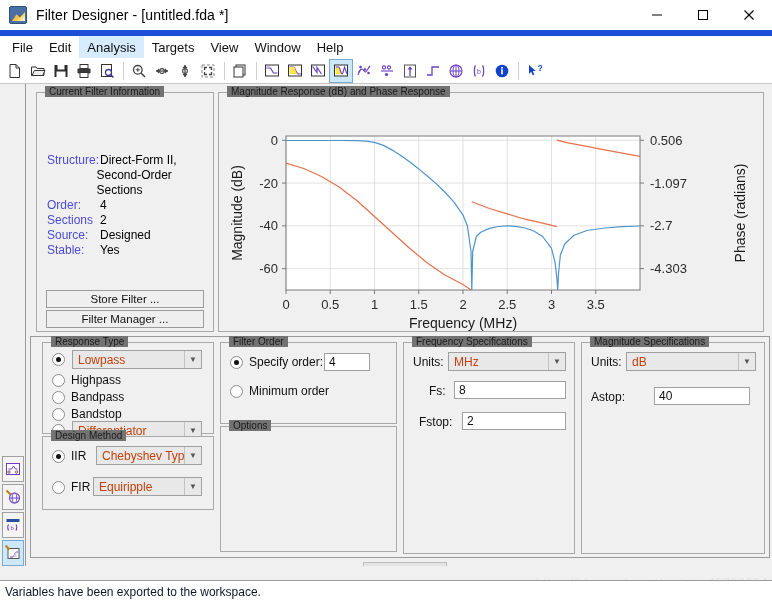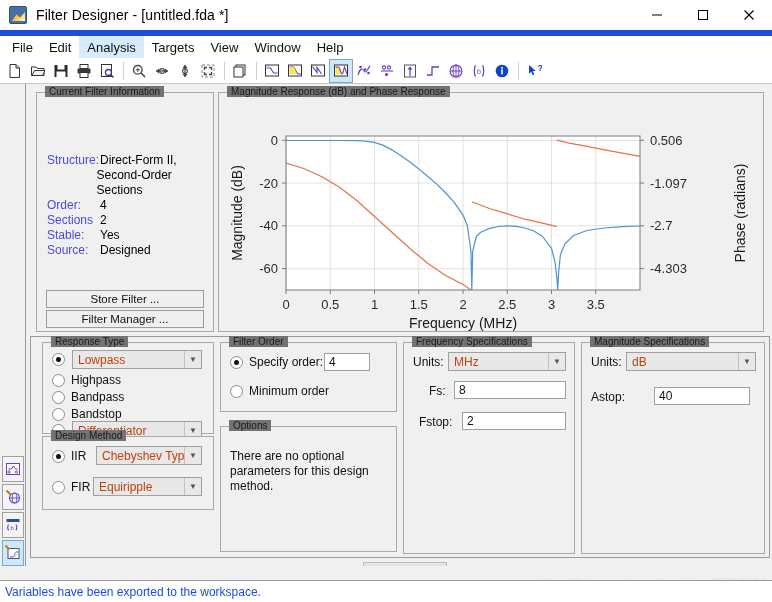--- a/index.html
+++ b/index.html
@@ -105,21 +105,21 @@
     display:flex; align-items:center; justify-content:center;
   }
 
   
   #plotgrp { left:218px; top:8px; width:546px; height:240px; }
   .plotwrap { position:absolute; left:1px; top:1px; right:1px; bottom:1px; }
 
   
   #resp { left:42px; top:258px; width:172px; height:92px; }
   #dmeth{ left:42px; top:352px; width:172px; height:74px; }
-  #forder{ left:220px; top:258px; width:177px; height:70px; }
+  #forder{ left:220px; top:258px; width:177px; height:82px; }
   #opts { left:220px; top:342px; width:177px; height:126px; }
   #freq { left:403px; top:258px; width:172px; height:212px; }
   #mag  { left:581px; top:258px; width:184px; height:212px; }
 
   .outerframe {
     position:absolute; left:30px; top:252px; right:2px; height:222px;
     border:1px solid #9a9a9a; background:#f0f0f0;
   }
 
   
@@ -167,21 +167,21 @@
     display:flex; align-items:center; justify-content:center;
     font-size:12px; color:#a2a2a2;
   }
 
   
   .statusbar {
     position:absolute; left:0; bottom:0; width:772px; height:22px;
     background:#ffffff; border-top:1px solid #9a9a9a;
     display:flex; align-items:center;
   }
-  .statusbar .st-txt { padding-left:5px; font-size:12px; color:#1d4ed8; }
+  .statusbar .st-txt { padding-left:5px; font-size:12px; color:#0f172a; }
   .status-pad {
     position:absolute; left:0; bottom:22px; width:772px; height:14px;
     background:#f0f0f0;
   }
   .watermark {
     position:absolute; right:4px; bottom:12px;
     font-size:13px; color:#e3e3e3; letter-spacing:.3px;
     pointer-events:none; white-space:nowrap;
   }
 
@@ -448,26 +448,26 @@
       </div>
       <div class="cfi-row">
         <span class="cfi-key">Order:</span>
         <span class="cfi-val">4</span>
       </div>
       <div class="cfi-row">
         <span class="cfi-key">Sections</span>
         <span class="cfi-val">2</span>
       </div>
       <div class="cfi-row">
+        <span class="cfi-key">Source:</span>
+        <span class="cfi-val">Designed</span>
+      </div>
+      <div class="cfi-row">
         <span class="cfi-key">Stable:</span>
         <span class="cfi-val">Yes</span>
-      </div>
-      <div class="cfi-row">
-        <span class="cfi-key">Source:</span>
-        <span class="cfi-val">Designed</span>
       </div>
     </div>
     <div class="cfi-btn" style="top:217px;">Filter Manager ...</div>
     <div class="cfi-btn" style="top:197px;">Store Filter ...</div>
   </div>
 
   <div class="grp" id="plotgrp">
     <div class="grp-title">Magnitude Response (dB) and Phase Response</div>
     <div class="plotwrap">
       <svg id="chart-svg" width="544" height="238" viewBox="0 0 544 238">
@@ -596,21 +596,20 @@
     <div class="txt-box" style="left:103px; top:10px; width:46px;">4</div>
 
     <div class="radio-row" style="left:9px; top:41px;">
       <span class="radio"></span>
       <span class="radio-lbl">Minimum order</span>
     </div>
   </div>
 
   <div class="grp" id="opts">
     <div class="grp-title">Options</div>
-    <div class="opt-text">There are no optional parameters for this design method.</div>
   </div>
 
   <div class="grp" id="freq">
     <div class="grp-title">Frequency Specifications</div>
 
     <div class="lbl" style="left:9px; top:12px;">Units:</div>
     <div class="sel-box" style="left:44px; top:9px; width:118px;">
       <span class="sel-txt">MHz</span>
       <span class="sel-arrow">▼</span>
     </div>

